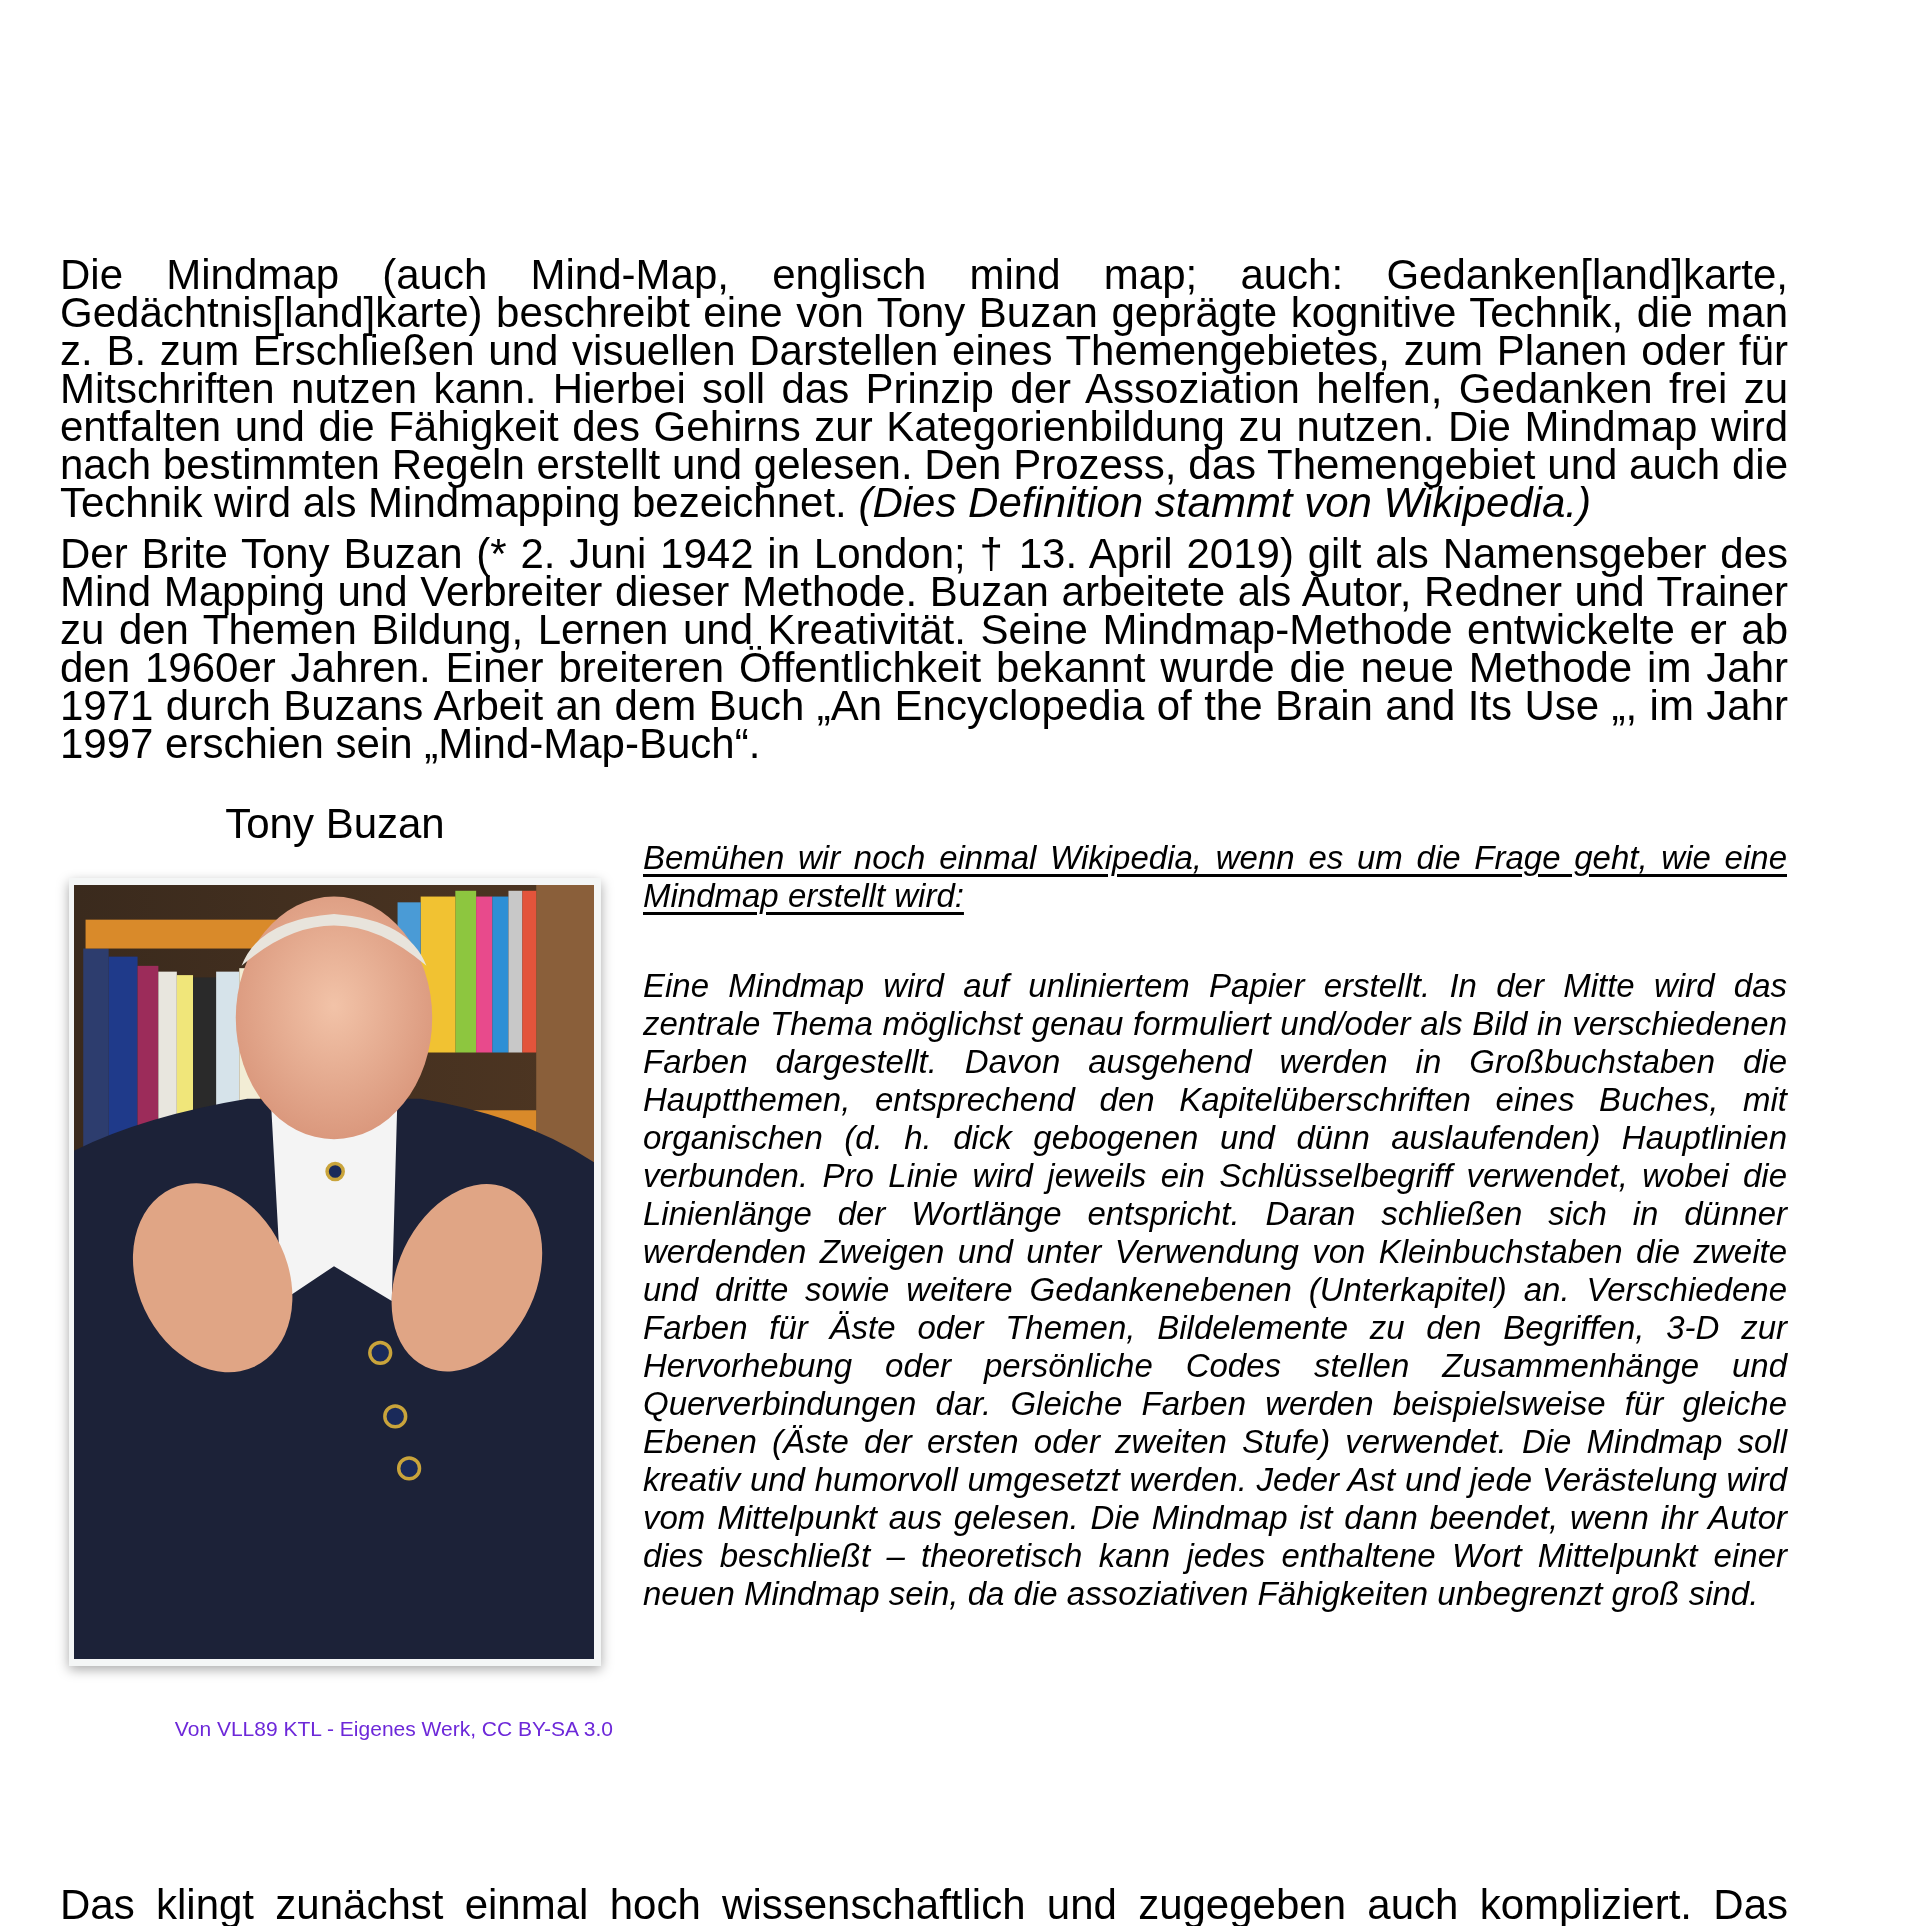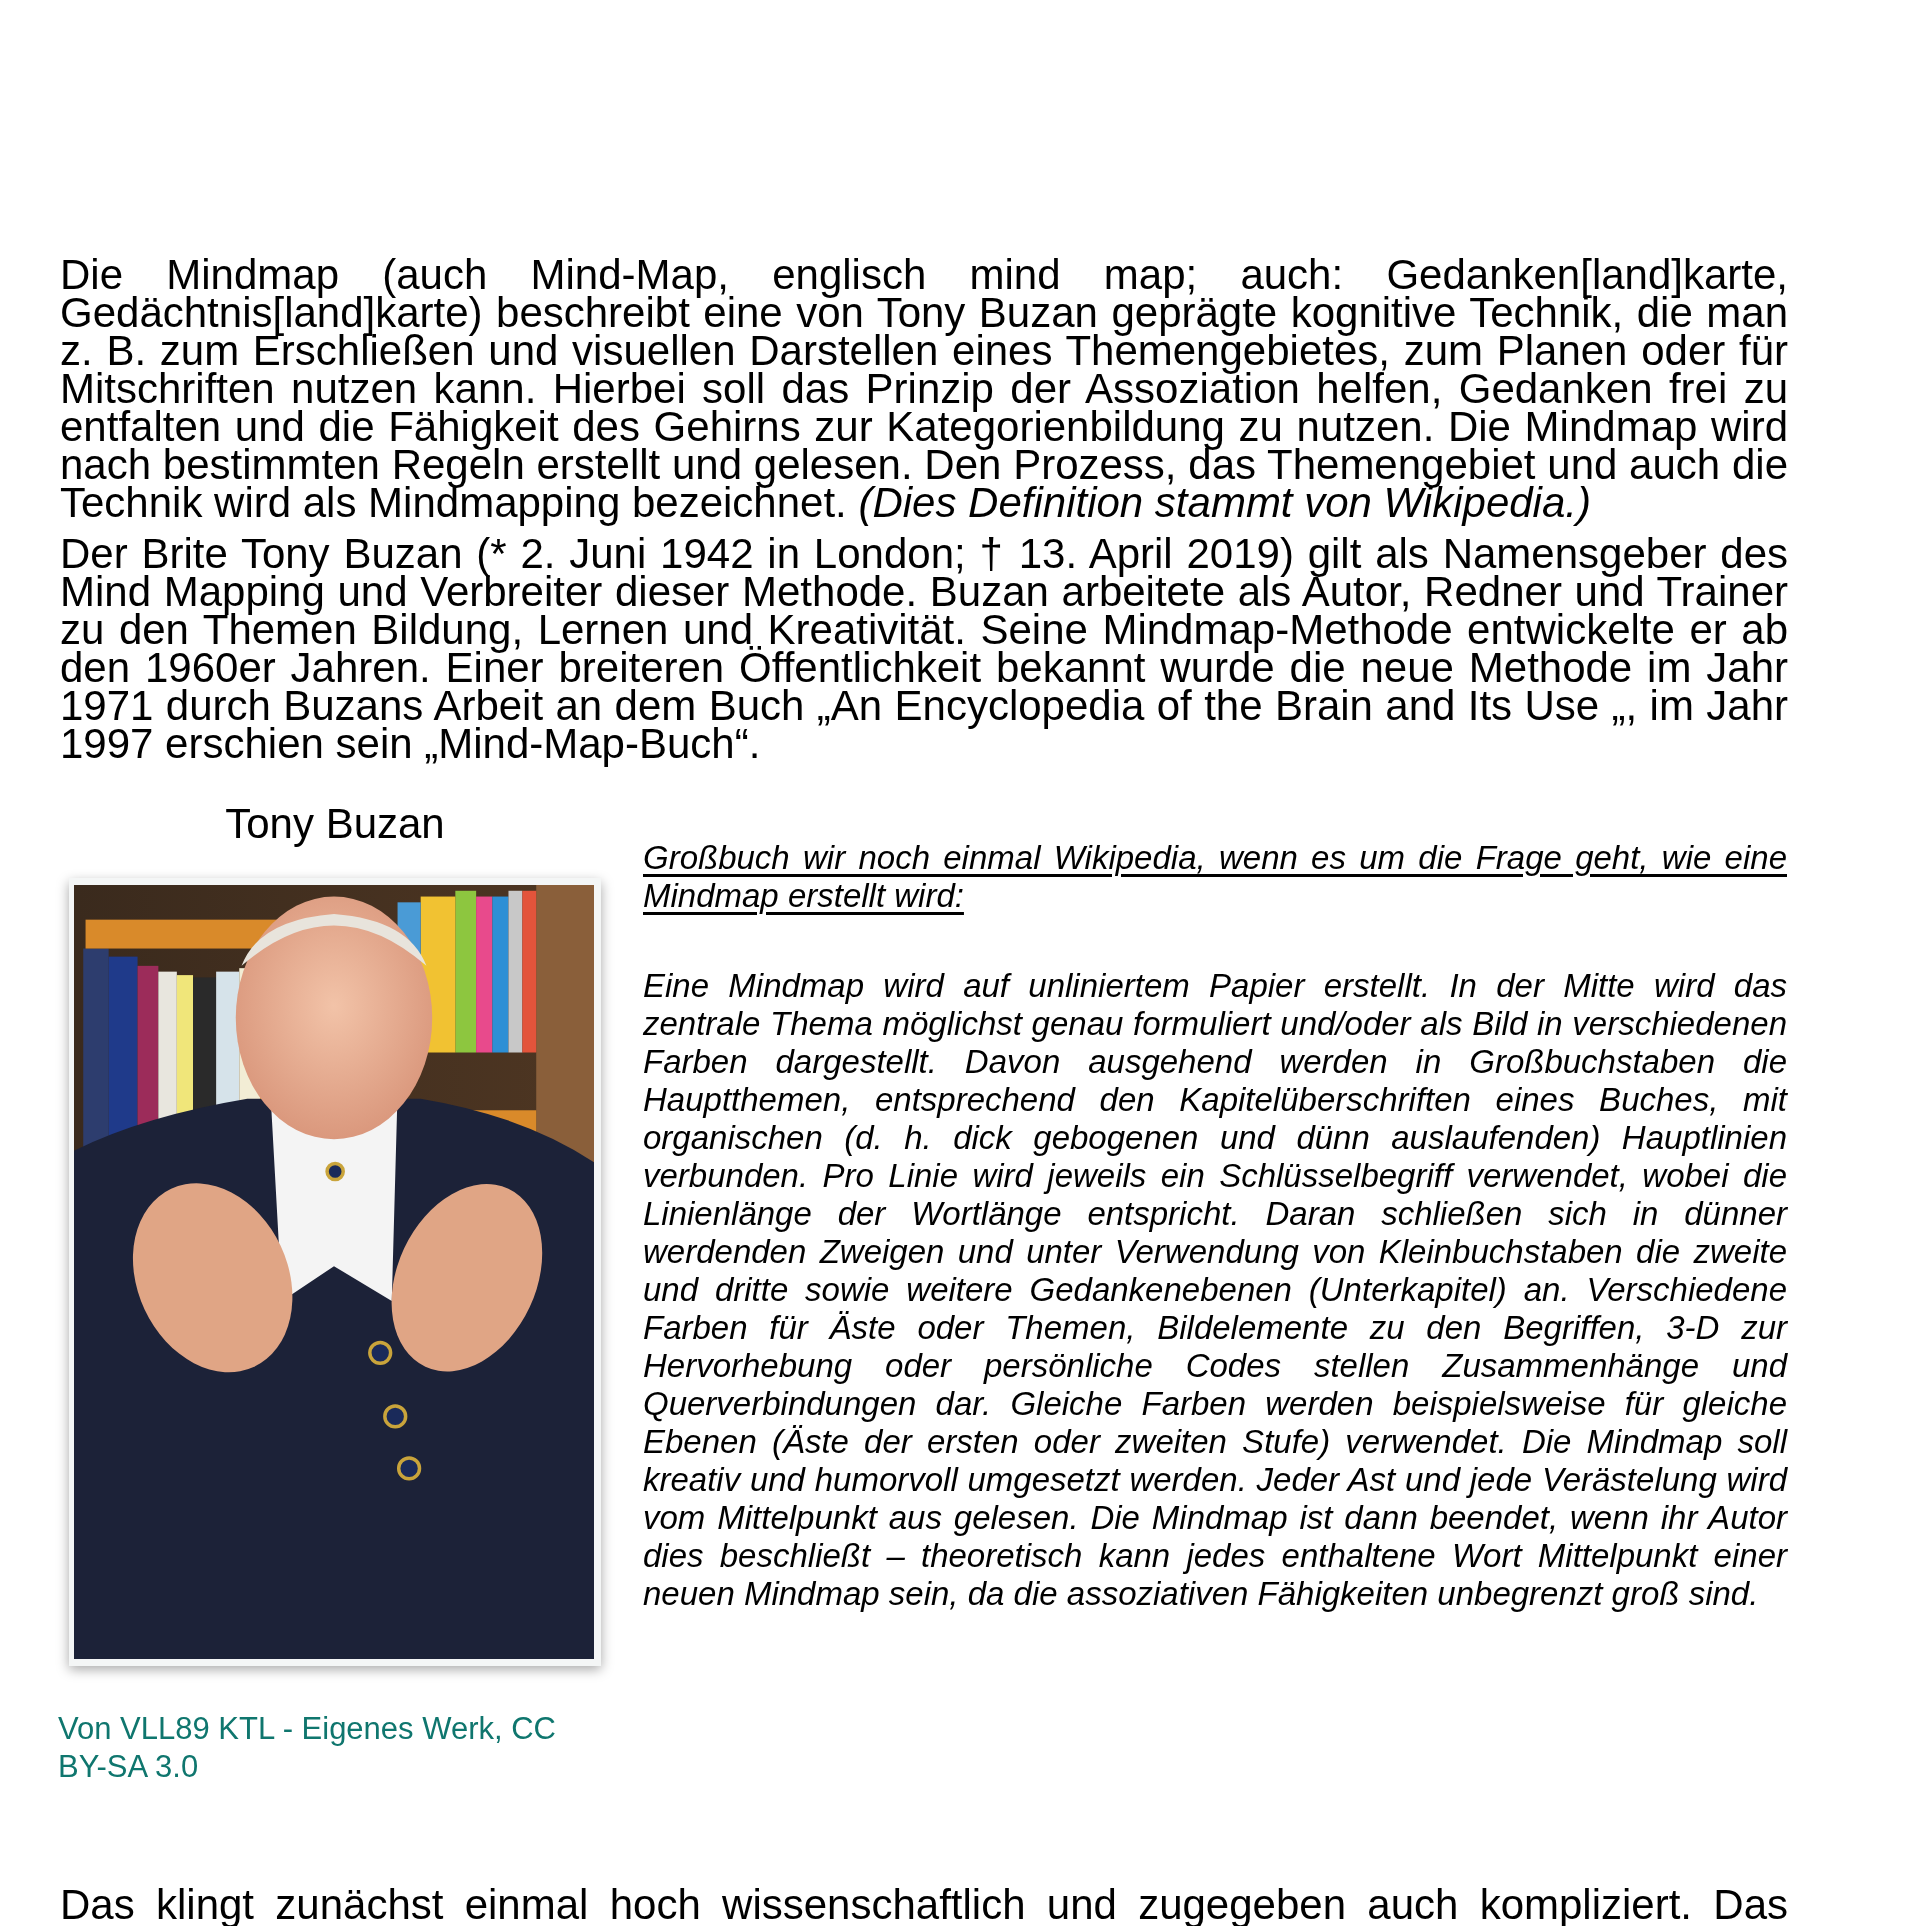--- a/index.html
+++ b/index.html
@@ -73,24 +73,24 @@
     overflow: hidden;
     background: #2a1f17;
   }
   .photo svg { width: 100%; height: 100%; display: block; }
 
   .photo-credit {
     position: absolute;
     left: 58px;
     width: 555px;
     top: 1710px;
-    text-align: left;
-    font-size: 31px;
+    text-align: right;
+    font-size: 21px;
     line-height: 38px;
-    color: #0f766e;
+    color: #6d28d9;
   }
 
   .right-col {
     position: absolute;
     left: 643px;
     width: 1144px;
     font-style: italic;
   }
   .lead {
     top: 839px;
@@ -178,20 +178,20 @@
         <circle cx="265" cy="405" r="9" fill="#1a2a5a" stroke="#c9a43b" stroke-width="3"></circle>
         <circle cx="278" cy="460" r="9" fill="#1a2a5a" stroke="#c9a43b" stroke-width="3"></circle>
         <circle cx="290" cy="505" r="9" fill="#1a2a5a" stroke="#c9a43b" stroke-width="3"></circle>
         <circle cx="226" cy="248" r="7" fill="#1a2a5a" stroke="#c9a43b" stroke-width="3"></circle>
       </svg>
     </div>
   </div>
 
   <div class="photo-credit">Von VLL89 KTL - Eigenes Werk, CC BY-SA 3.0</div>
 
-  <p class="right-col lead">Großbuch wir noch einmal Wikipedia, wenn es um die Frage geht, wie eine Mindmap erstellt wird:</p>
+  <p class="right-col lead">Bemühen wir noch einmal Wikipedia, wenn es um die Frage geht, wie eine Mindmap erstellt wird:</p>
 
   <p class="right-col wiki-body">Eine Mindmap wird auf unliniertem Papier erstellt. In der Mitte wird das zentrale Thema möglichst genau formuliert und/oder als Bild in ver­schiedenen Farben dargestellt. Davon ausgehend werden in Großbuch­staben die Hauptthemen, entsprechend den Kapitelüberschriften eines Buches, mit organischen (d. h. dick gebogenen und dünn auslaufenden) Hauptlinien verbunden. Pro Linie wird jeweils ein Schlüsselbegriff ver­wendet, wobei die Linienlänge der Wortlänge entspricht. Daran schlie­ßen sich in dünner werdenden Zweigen und unter Verwendung von Kleinbuchstaben die zweite und dritte sowie weitere Gedankenebenen (Unterkapitel) an. Verschiedene Farben für Äste oder Themen, Bildele­mente zu den Begriffen, 3-D zur Hervorhebung oder persönliche Codes stellen Zusammenhänge und Querverbindungen dar. Gleiche Farben werden beispielsweise für gleiche Ebenen (Äste der ersten oder zweiten Stufe) verwendet. Die Mindmap soll kreativ und humorvoll umgesetzt werden. Jeder Ast und jede Verästelung wird vom Mittelpunkt aus gele­sen. Die Mindmap ist dann beendet, wenn ihr Autor dies beschließt – theoretisch kann jedes enthaltene Wort Mittelpunkt einer neuen Mind­map sein, da die assoziativen Fähigkeiten unbegrenzt groß sind.</p>
 
   <p class="para" id="p3"><span>Das klingt zunächst einmal hoch wissenschaftlich und zugegeben auch kompliziert. Das schöne an Mind­maps ist allerdings, dass es eigentlich kein Richtig oder Falsch gibt. Wie bereits erwähnt, soll die Mindmap ein Werkzeug sein, um „</span></p>
 
 </div>
 
 
 </body></html>

